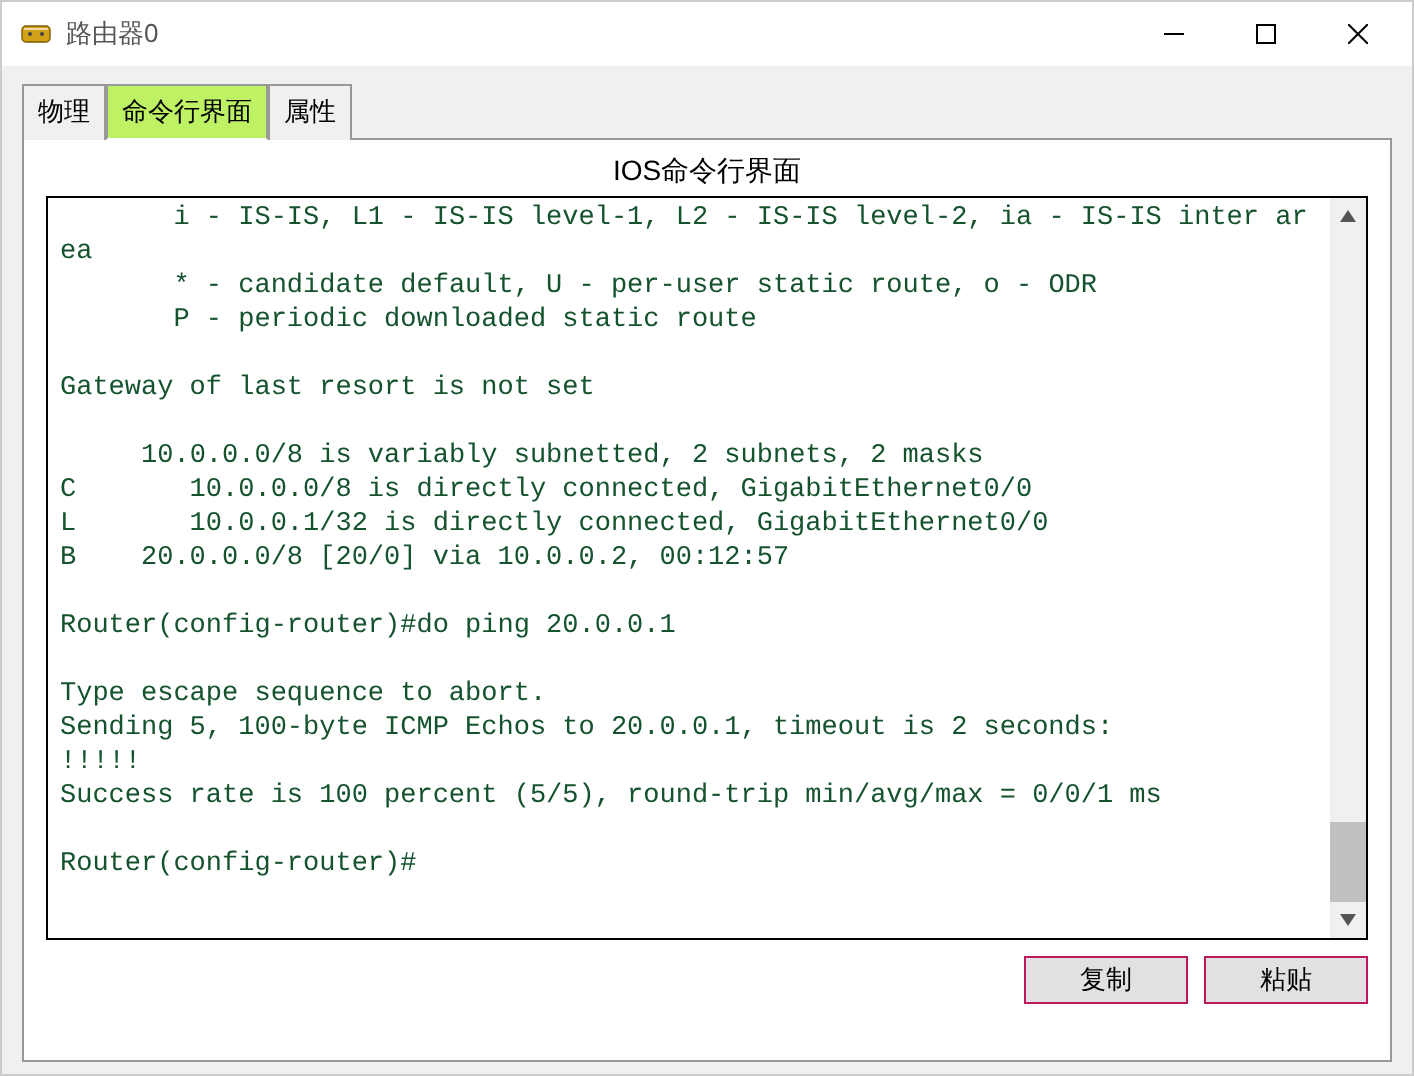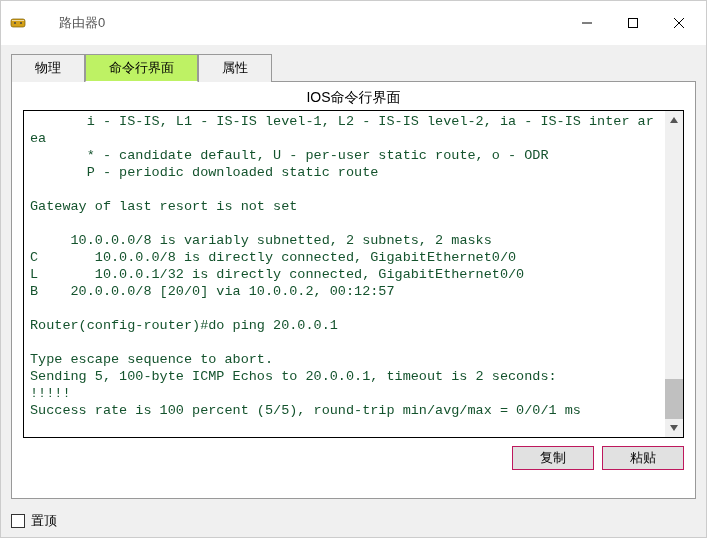--- a/index.html
+++ b/index.html
@@ -18,26 +18,25 @@
     .window {
       width: 707px;
       height: 538px;
       background: #fff;
       border: 1px solid #ccc;
       display: flex;
       flex-direction: column;
       position: relative;
     }
     .titlebar {
-      height: 44px;
+      height: 32px;
       display: flex;
       align-items: center;
       padding: 0 4px;
       background: #fff;
-      gap: 26px;
     }
     .titlebar-icon {
       width: 18px;
       height: 18px;
       margin: 0 6px 0 4px;
       display: inline-flex;
       align-items: center;
       justify-content: center;
     }
     .titlebar-title {
@@ -65,21 +64,21 @@
       background: #f0f0f0;
       display: flex;
       flex-direction: column;
     }
     .tabs {
       display: flex;
       position: relative;
       z-index: 2;
     }
     .tab {
-      padding: 4px 23px;
+      padding: 4px 7px;
       border: 1px solid #999;
       border-bottom: none;
       background: #f0f0f0;
       margin-right: 0px;
       position: relative;
       top: 1px;
       font-size: 13px;
       color: #000;
     }
     .tab.active {
@@ -261,17 +260,13 @@
         </div>
       </div>
 
       <div class="button-row">
         <div class="btn">复制</div>
         <div class="btn">粘贴</div>
       </div>
     </div>
   </div>
 
-  <div class="footer">
-    <div class="checkbox"></div>
-    <span>置顶</span>
-  </div>
 </div>
 
 </body></html>

